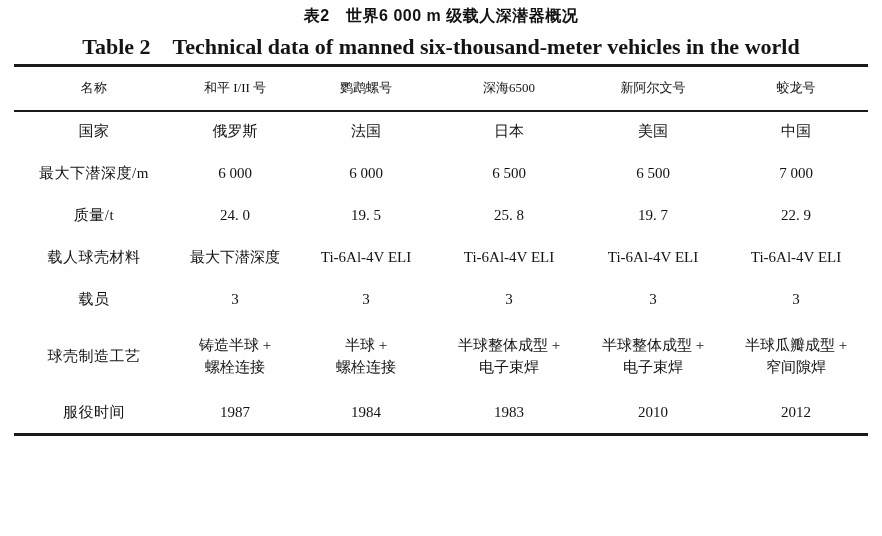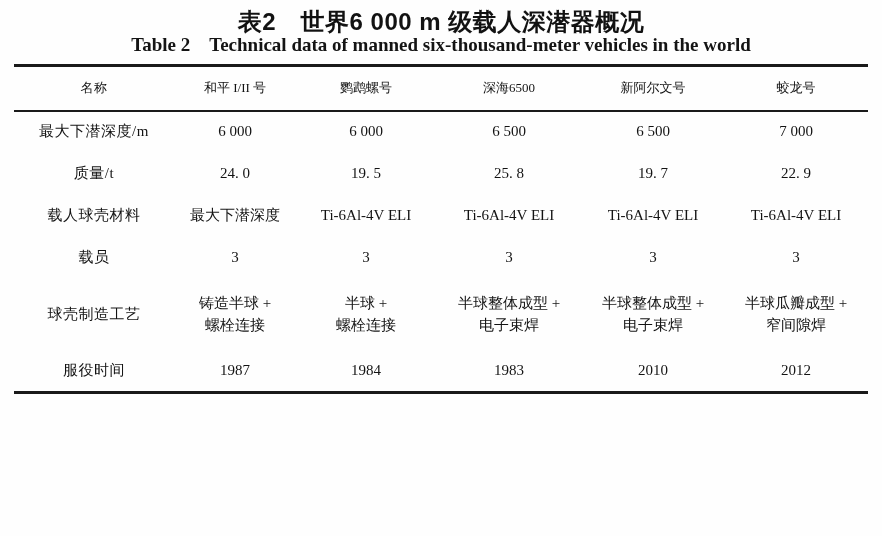--- a/index.html
+++ b/index.html
@@ -16,33 +16,33 @@
     overflow: hidden;
   }
   .title-cn {
     position: absolute;
     top: 6px;
     left: 0;
     width: 882px;
     text-align: center;
     font-family: "Liberation Sans", sans-serif;
     font-weight: 700;
-    font-size: 24px;
+    font-size: 16px;
     letter-spacing: 0.5px;
     color: #121212;
   }
   .title-en {
     position: absolute;
     top: 32px;
     left: 0;
     width: 882px;
     text-align: center;
     font-family: "Liberation Serif", serif;
     font-weight: 700;
-    font-size: 19px;
+    font-size: 22px;
     color: #141414;
   }
   table.datatable {
     position: absolute;
     top: 64px;
     left: 14px;
     width: 854px;
     border-collapse: collapse;
     table-layout: fixed;
     border-top: 3px solid #1a1a1a;
@@ -86,20 +86,28 @@
       <tr class="head-row">
         <th class="row-label">名称</th>
         <th>和平 I/II 号</th>
         <th>鹦鹉螺号</th>
         <th>深海6500</th>
         <th>新阿尔文号</th>
         <th>蛟龙号</th>
       </tr>
     </thead>
     <tbody>
+      <tr class="body-row">
+        <td class="row-label">国家</td>
+        <td>俄罗斯</td>
+        <td>法国</td>
+        <td>日本</td>
+        <td>美国</td>
+        <td>中国</td>
+      </tr>
       <tr class="body-row">
         <td class="row-label">最大下潜深度/m</td>
         <td>6 000</td>
         <td>6 000</td>
         <td>6 500</td>
         <td>6 500</td>
         <td>7 000</td>
       </tr>
       <tr class="body-row">
         <td class="row-label">质量/t</td>

